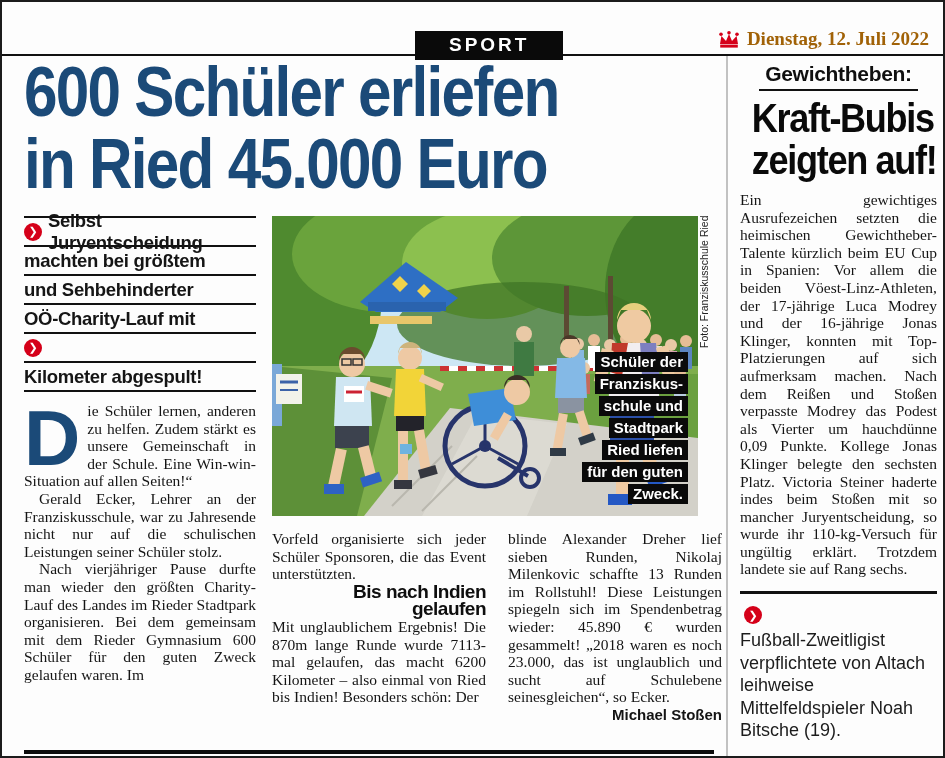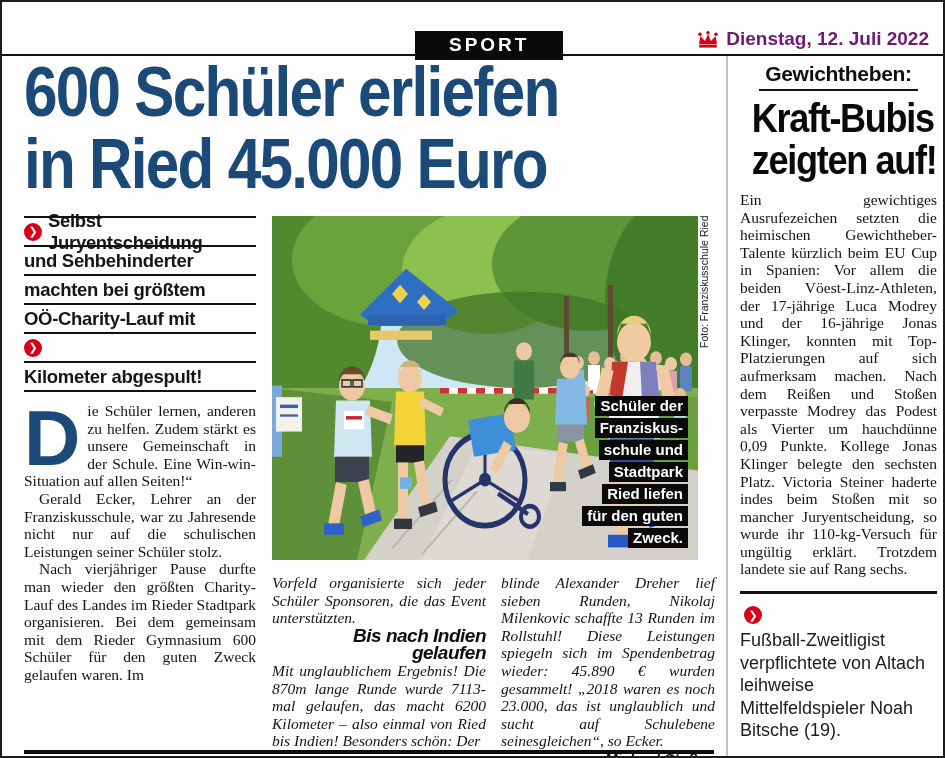--- a/index.html
+++ b/index.html
@@ -26,22 +26,22 @@
   .sport-tab{
     position:absolute;left:413px;top:16px;
     background:#0a0a0a;color:#fff;
     font-family:"Liberation Sans",sans-serif;font-weight:bold;
     font-size:19px;letter-spacing:3px;
     padding:3px 34px 4px 34px;
   }
   .dateline{
     position:absolute;right:14px;top:13px;
     display:flex;align-items:center;gap:7px;
-    font-family:Liberation Sans, sans-serif;
-    font-weight:bold;font-size:19px;color:#701a75;
+    font-family:Liberation Serif, serif;
+    font-weight:bold;font-size:19px;color:#a16207;
   }
   .crown{width:22px;height:17px;display:block;}
   
   .main{position:absolute;left:22px;top:54px;width:690px;}
   .headline{
     color:var(--headline-blue);
     font-family:"Liberation Sans",sans-serif;
     font-weight:bold;font-size:70px;line-height:72px;letter-spacing:-2px;
     transform:scaleX(.86);transform-origin:left top;
     white-space:nowrap;
@@ -71,42 +71,42 @@
     float:left;
     color:var(--headline-blue);
     font-family:"Liberation Sans",sans-serif;font-weight:bold;
     font-size:78px;line-height:64px;
     padding:4px 7px 0 0;
   }
   
   .photo-col{flex:1;min-width:0;}
   .photo-wrap{display:flex;}
   .photo{
-    position:relative;width:426px;height:344px;flex:none;
+    position:relative;width:426px;height:300px;flex:none;
     background:#f0abfc;overflow:hidden;
   }
   .photo svg{display:block;width:100%;height:100%;}
   .caption{
     position:absolute;right:10px;bottom:12px;text-align:right;
     font-family:"Liberation Sans",sans-serif;font-weight:bold;font-size:15px;
   }
   .caption span{
     display:block;margin-top:2px;
   }
   .caption b{
     display:inline-block;background:#0a0a0a;color:#fff;
     padding:1px 5px 2px 5px;font-weight:bold;
   }
   .credit{
     flex:none;width:16px;height:300px;
     writing-mode:vertical-rl;transform:rotate(180deg);
     font-family:"Liberation Sans",sans-serif;font-size:10.5px;color:#222;
     text-align:right;padding-top:2px;
   }
-  .cols23{display:flex;gap:15px;margin-top:14px;width:442px;font-style:italic;}
+  .cols23{display:flex;gap:22px;margin-top:14px;width:442px;}
   .col2,.col3{width:214px;flex:none;}
   .subhead{
     font-family:"Liberation Sans",sans-serif;font-weight:bold;
     font-size:19px;letter-spacing:-.5px;color:#0e0e0e;
     margin:7px 0 4px 0;text-align:right;text-indent:0;
   }
   .byline{
     font-family:"Liberation Sans",sans-serif;font-weight:bold;
     font-size:15px;white-space:nowrap;float:right;
   }
@@ -172,24 +172,24 @@
 
     <div class="article-body">
 
       <div class="col1">
         <div class="intro">
           <div class="intro-row">
             <span class="bullet">❯</span>
             <span>Selbst Juryentscheidung</span>
           </div>
           <div class="intro-row">
+            <span>machten bei größtem</span>
+          </div>
+          <div class="intro-row">
             <span>und Sehbehinderter</span>
-          </div>
-          <div class="intro-row">
-            <span>machten bei größtem</span>
           </div>
           <div class="intro-row">
             <span>OÖ-Charity-Lauf mit</span>
           </div>
           <div class="intro-row">
             <span class="bullet">❯</span>
           </div>
           <div class="intro-row">
             <span>Kilometer abgespult!</span>
           </div>

